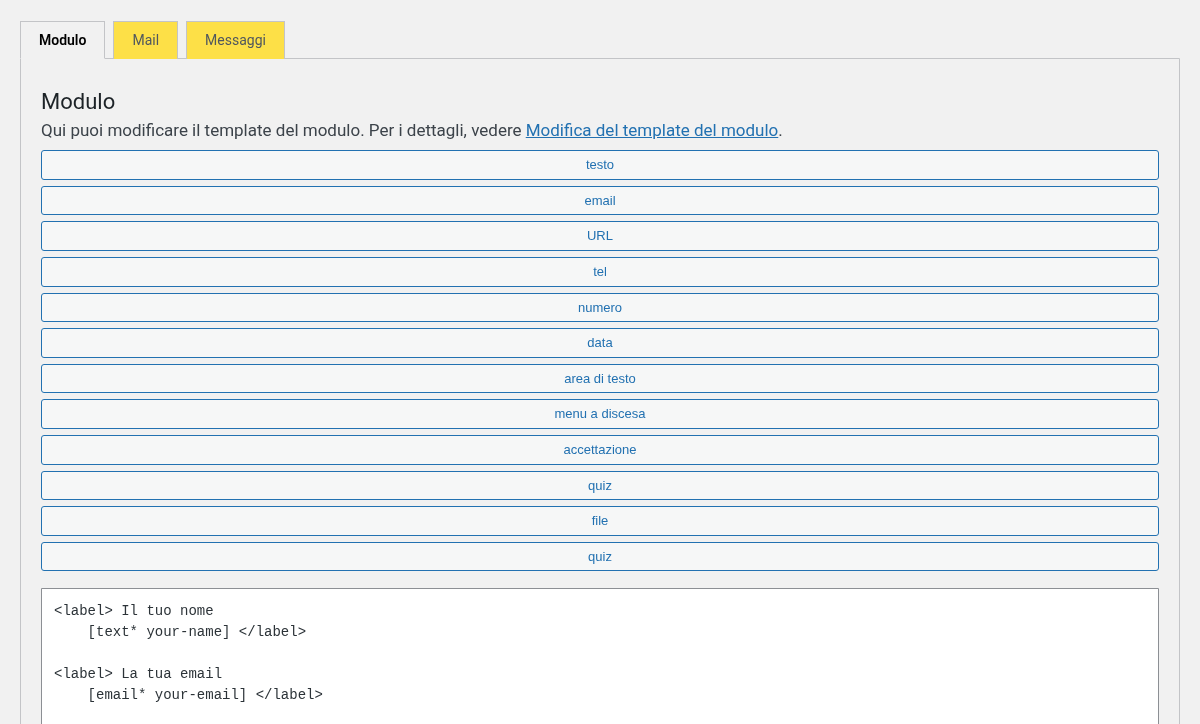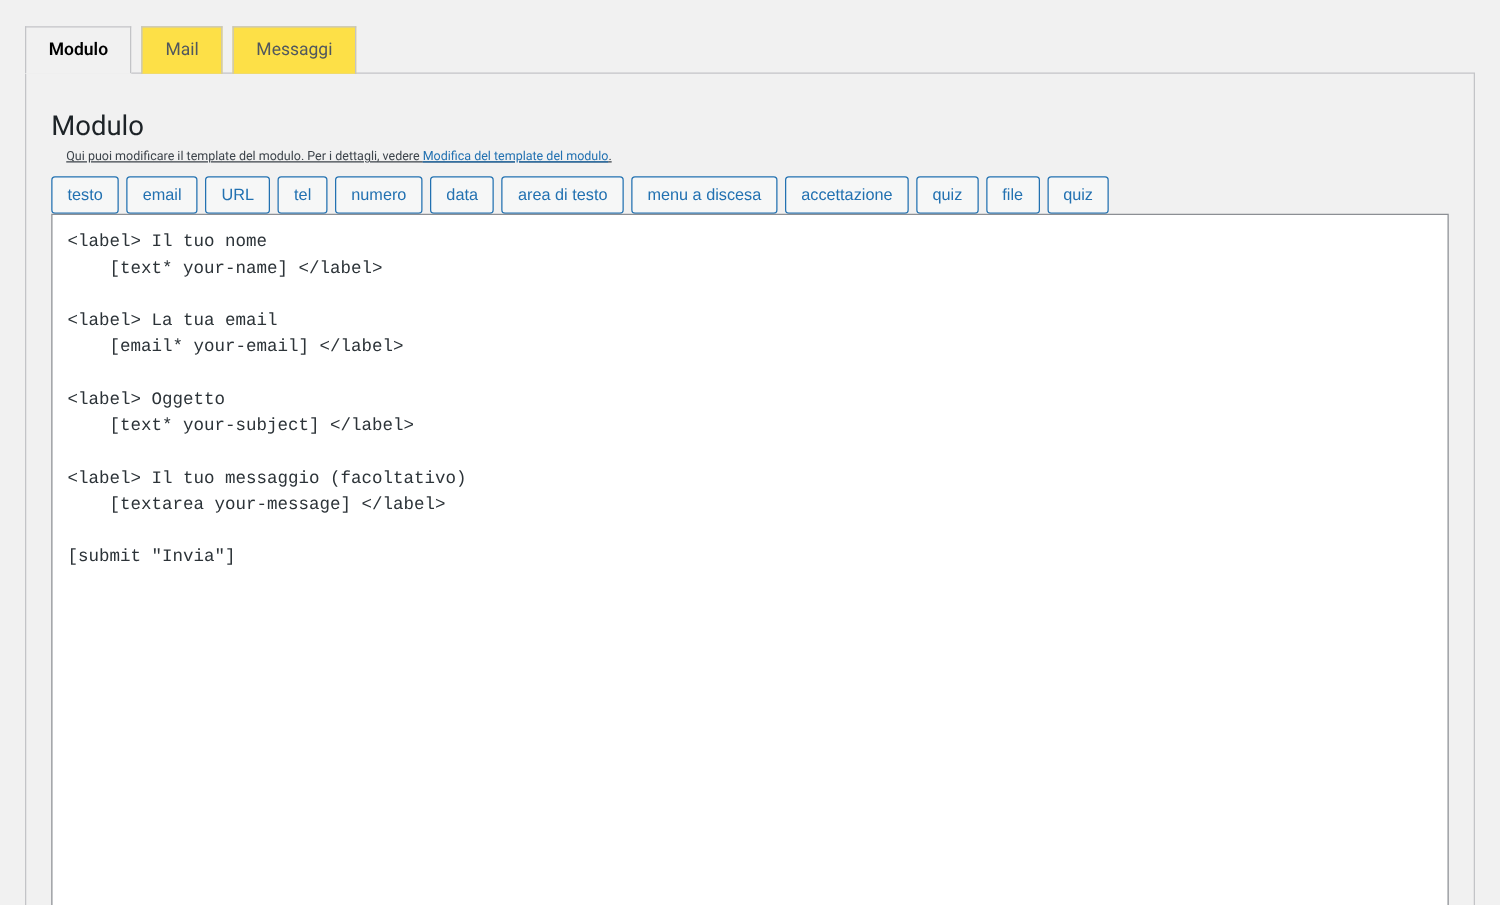--- a/index.html
+++ b/index.html
@@ -50,34 +50,34 @@
     padding: 30px 20px 22px 20px;
     border-radius: 0 0 4px 4px;
   }
   h2.section-title {
     font-size: 22px;
     font-weight: 400;
     margin: 0 0 6px 0;
     color: #1d2327;
   }
   p.desc {
-    margin: 0 0 10px 12px;
-    font-size: 10px;
+    margin: 0 0 10px 0;
+    font-size: 17px;
     color: #3c434a;
-    text-decoration: underline;
   }
   a.link {
     color: #2271b1;
     text-decoration: underline;
   }
   .tag-row {
     display: flex;
     flex-wrap: wrap;
     gap: 6px;
-    margin-bottom: 0;
+    margin-bottom: 17px;
+    flex-direction: column;
   }
   .tag-btn {
     display: inline-block;
     padding: 6px 12px;
     background: #f6f7f7;
     border: 1px solid #2271b1;
     border-radius: 3px;
     color: #2271b1;
     font-size: 13px;
     cursor: pointer;

